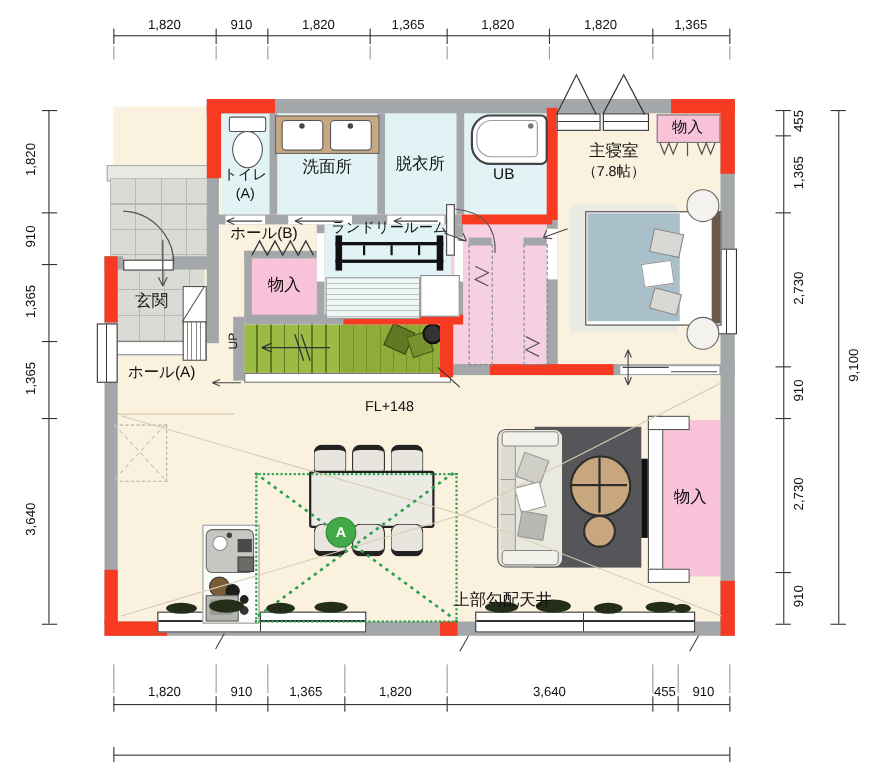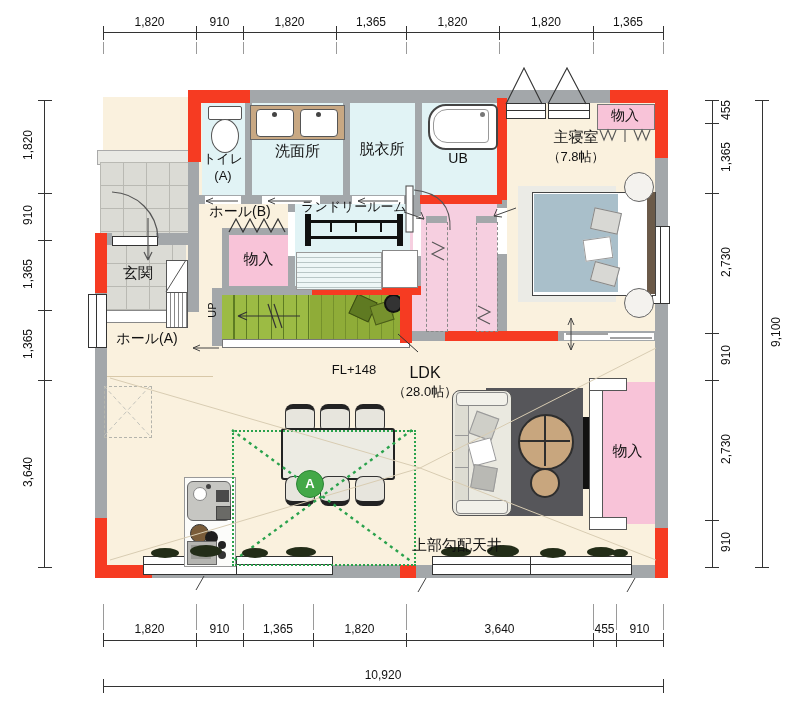--- a/index.html
+++ b/index.html
@@ -269,34 +269,31 @@
       <ellipse cx="620" cy="553" rx="8" ry="4"></ellipse>
     </g>
   </svg>
 
   <div class="lbl" style="left:200px;top:150px;width:46px;font-size:13px;">
     <span>トイレ</span><br><span>(A)</span>
   </div>
   <div class="lbl" style="left:252px;top:142px;width:91px;font-size:15px;">洗面所</div>
   <div class="lbl" style="left:348px;top:140px;width:68px;font-size:15px;">脱衣所</div>
   <div class="lbl" style="left:422px;top:150px;width:72px;font-size:14px;">UB</div>
-  <div class="lbl" style="left:518px;top:128px;width:116px;font-size:15px;">
+  <div class="lbl" style="left:500px;top:128px;width:116px;font-size:15px;">
     <span>主寝室</span><br><span style="font-size:13px;">（7.8帖）</span>
   </div>
   <div class="lbl" style="left:597px;top:107px;width:56px;font-size:14px;">物入</div>
   <div class="lbl" style="left:193px;top:203px;width:94px;font-size:14px;">ホール(B)</div>
   <div class="lbl" style="left:293px;top:198px;width:122px;font-size:13px;">ランドリールーム</div>
   <div class="lbl" style="left:229px;top:250px;width:59px;font-size:15px;">物入</div>
   <div class="lbl" style="left:106px;top:264px;width:64px;font-size:15px;">玄関</div>
   <div class="lbl" style="left:102px;top:330px;width:90px;font-size:14px;">ホール(A)</div>
   <div class="lbl" style="left:198px;top:304px;width:28px;font-size:11px;transform:rotate(-90deg);">UP</div>
   <div class="lbl" style="left:292px;top:362px;width:124px;font-size:13px;">FL+148</div>
-  <div class="lbl" style="left:378px;top:364px;width:94px;font-size:16px;">
-    <span>LDK</span><br><span style="font-size:13px;">（28.0帖）</span>
-  </div>
   <div class="lbl" style="left:600px;top:442px;width:55px;font-size:15px;">物入</div>
   <div class="lbl" style="left:402px;top:536px;width:110px;font-size:15px;">上部勾配天井</div>
   <div class="circ" style="left:296px;top:470px;width:26px;height:26px;background:#43a847;border:1px solid #2c8436;color:#fff;font-size:13px;font-weight:bold;text-align:center;line-height:26px;">
     <span>A</span>
   </div>
 
   <div class="a" style="left:103px;top:32px;width:560px;height:1px;background:#333;"></div>
   <div class="tickh" style="left:103px;top:26px;"></div>
   <div class="tickh" style="left:196px;top:26px;"></div>
   <div class="tickh" style="left:243px;top:26px;"></div>
@@ -375,15 +372,14 @@
   <div class="dim" style="left:196px;top:622px;width:47px;">910</div>
   <div class="dim" style="left:243px;top:622px;width:70px;">1,365</div>
   <div class="dim" style="left:313px;top:622px;width:93px;">1,820</div>
   <div class="dim" style="left:406px;top:622px;width:187px;">3,640</div>
   <div class="dim" style="left:593px;top:622px;width:23px;">455</div>
   <div class="dim" style="left:616px;top:622px;width:47px;">910</div>
 
   <div class="a" style="left:103px;top:686px;width:560px;height:1px;background:#333;"></div>
   <div class="tickh" style="left:103px;top:679px;"></div>
   <div class="tickh" style="left:663px;top:679px;"></div>
-  <div class="dim" style="left:103px;top:668px;width:560px;">10,920</div>
 
 </div>
 
 </body></html>

